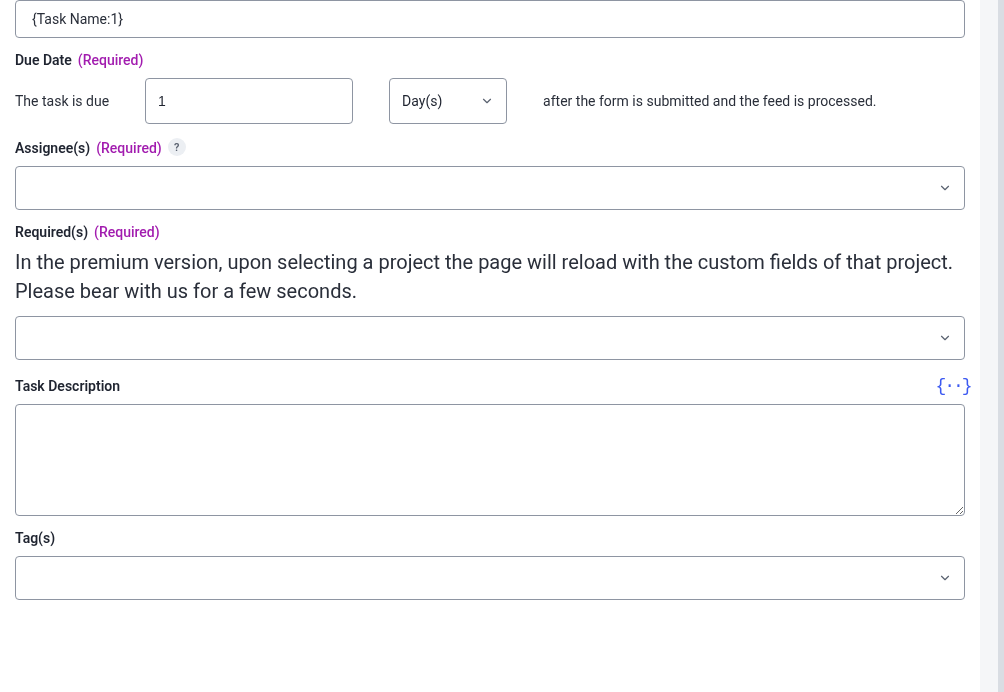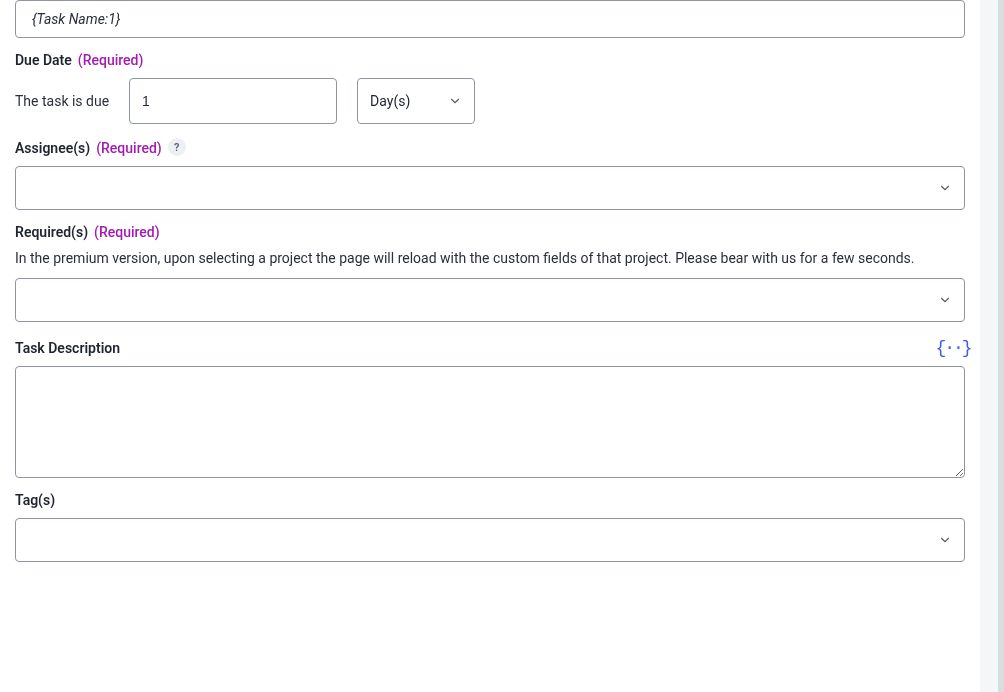--- a/index.html
+++ b/index.html
@@ -102,31 +102,31 @@
   .chevron {
     width: 14px;
     height: 14px;
     flex: 0 0 auto;
   }
   .chevron svg { width: 100%; height: 100%; stroke: #5a6270; }
 
   .row-inline {
     display: flex;
     align-items: center;
-    gap: 20px;
+    gap: 36px;
     margin-top: 10px;
   }
   .row-inline .lead, .row-inline .tail {
     color: #2a2f3a;
     font-size: 14px;
   }
 
   .desc-text {
     color: #2a2f3a;
-    font-size: 14px;
+    font-size: 20px;
     margin-top: 8px;
     line-height: 1.45;
   }
 
   .desc-header {
     display: flex;
     align-items: center;
     justify-content: space-between;
   }
   .merge-tag-btn {
@@ -151,21 +151,20 @@
   }
 
   .task-name-box {
     border: 1px solid #8e95a2;
     border-radius: 4px;
     height: 38px;
     display: flex;
     align-items: center;
     padding: 0 16px;
     color: #2a2f3a;
-    font-style: italic;
   }
 </style>
 </head>
 <body>
 
 <div class="viewport">
   <div class="panel">
     <div class="content">
 
       <div class="field-group first">
@@ -185,20 +184,21 @@
           <div class="select-shell compact">
             <div class="display">
               <span>Day(s)</span>
               <span class="chevron">
                 <svg viewBox="0 0 24 24" fill="none" stroke-width="2" stroke-linecap="round" stroke-linejoin="round">
                     <polyline points="6 9 12 15 18 9"></polyline>
                   </svg>
               </span>
             </div>
           </div>
+          <span class="tail">after the form is submitted and the feed is processed.</span>
         </div>
       </div>
 
       <div class="field-group">
         <div class="label">
           <span>Assignee(s)</span>
           <span class="required">(Required)</span>
           <span class="help-badge">?</span>
         </div>
         <div class="select-shell" style="margin-top:10px;">

